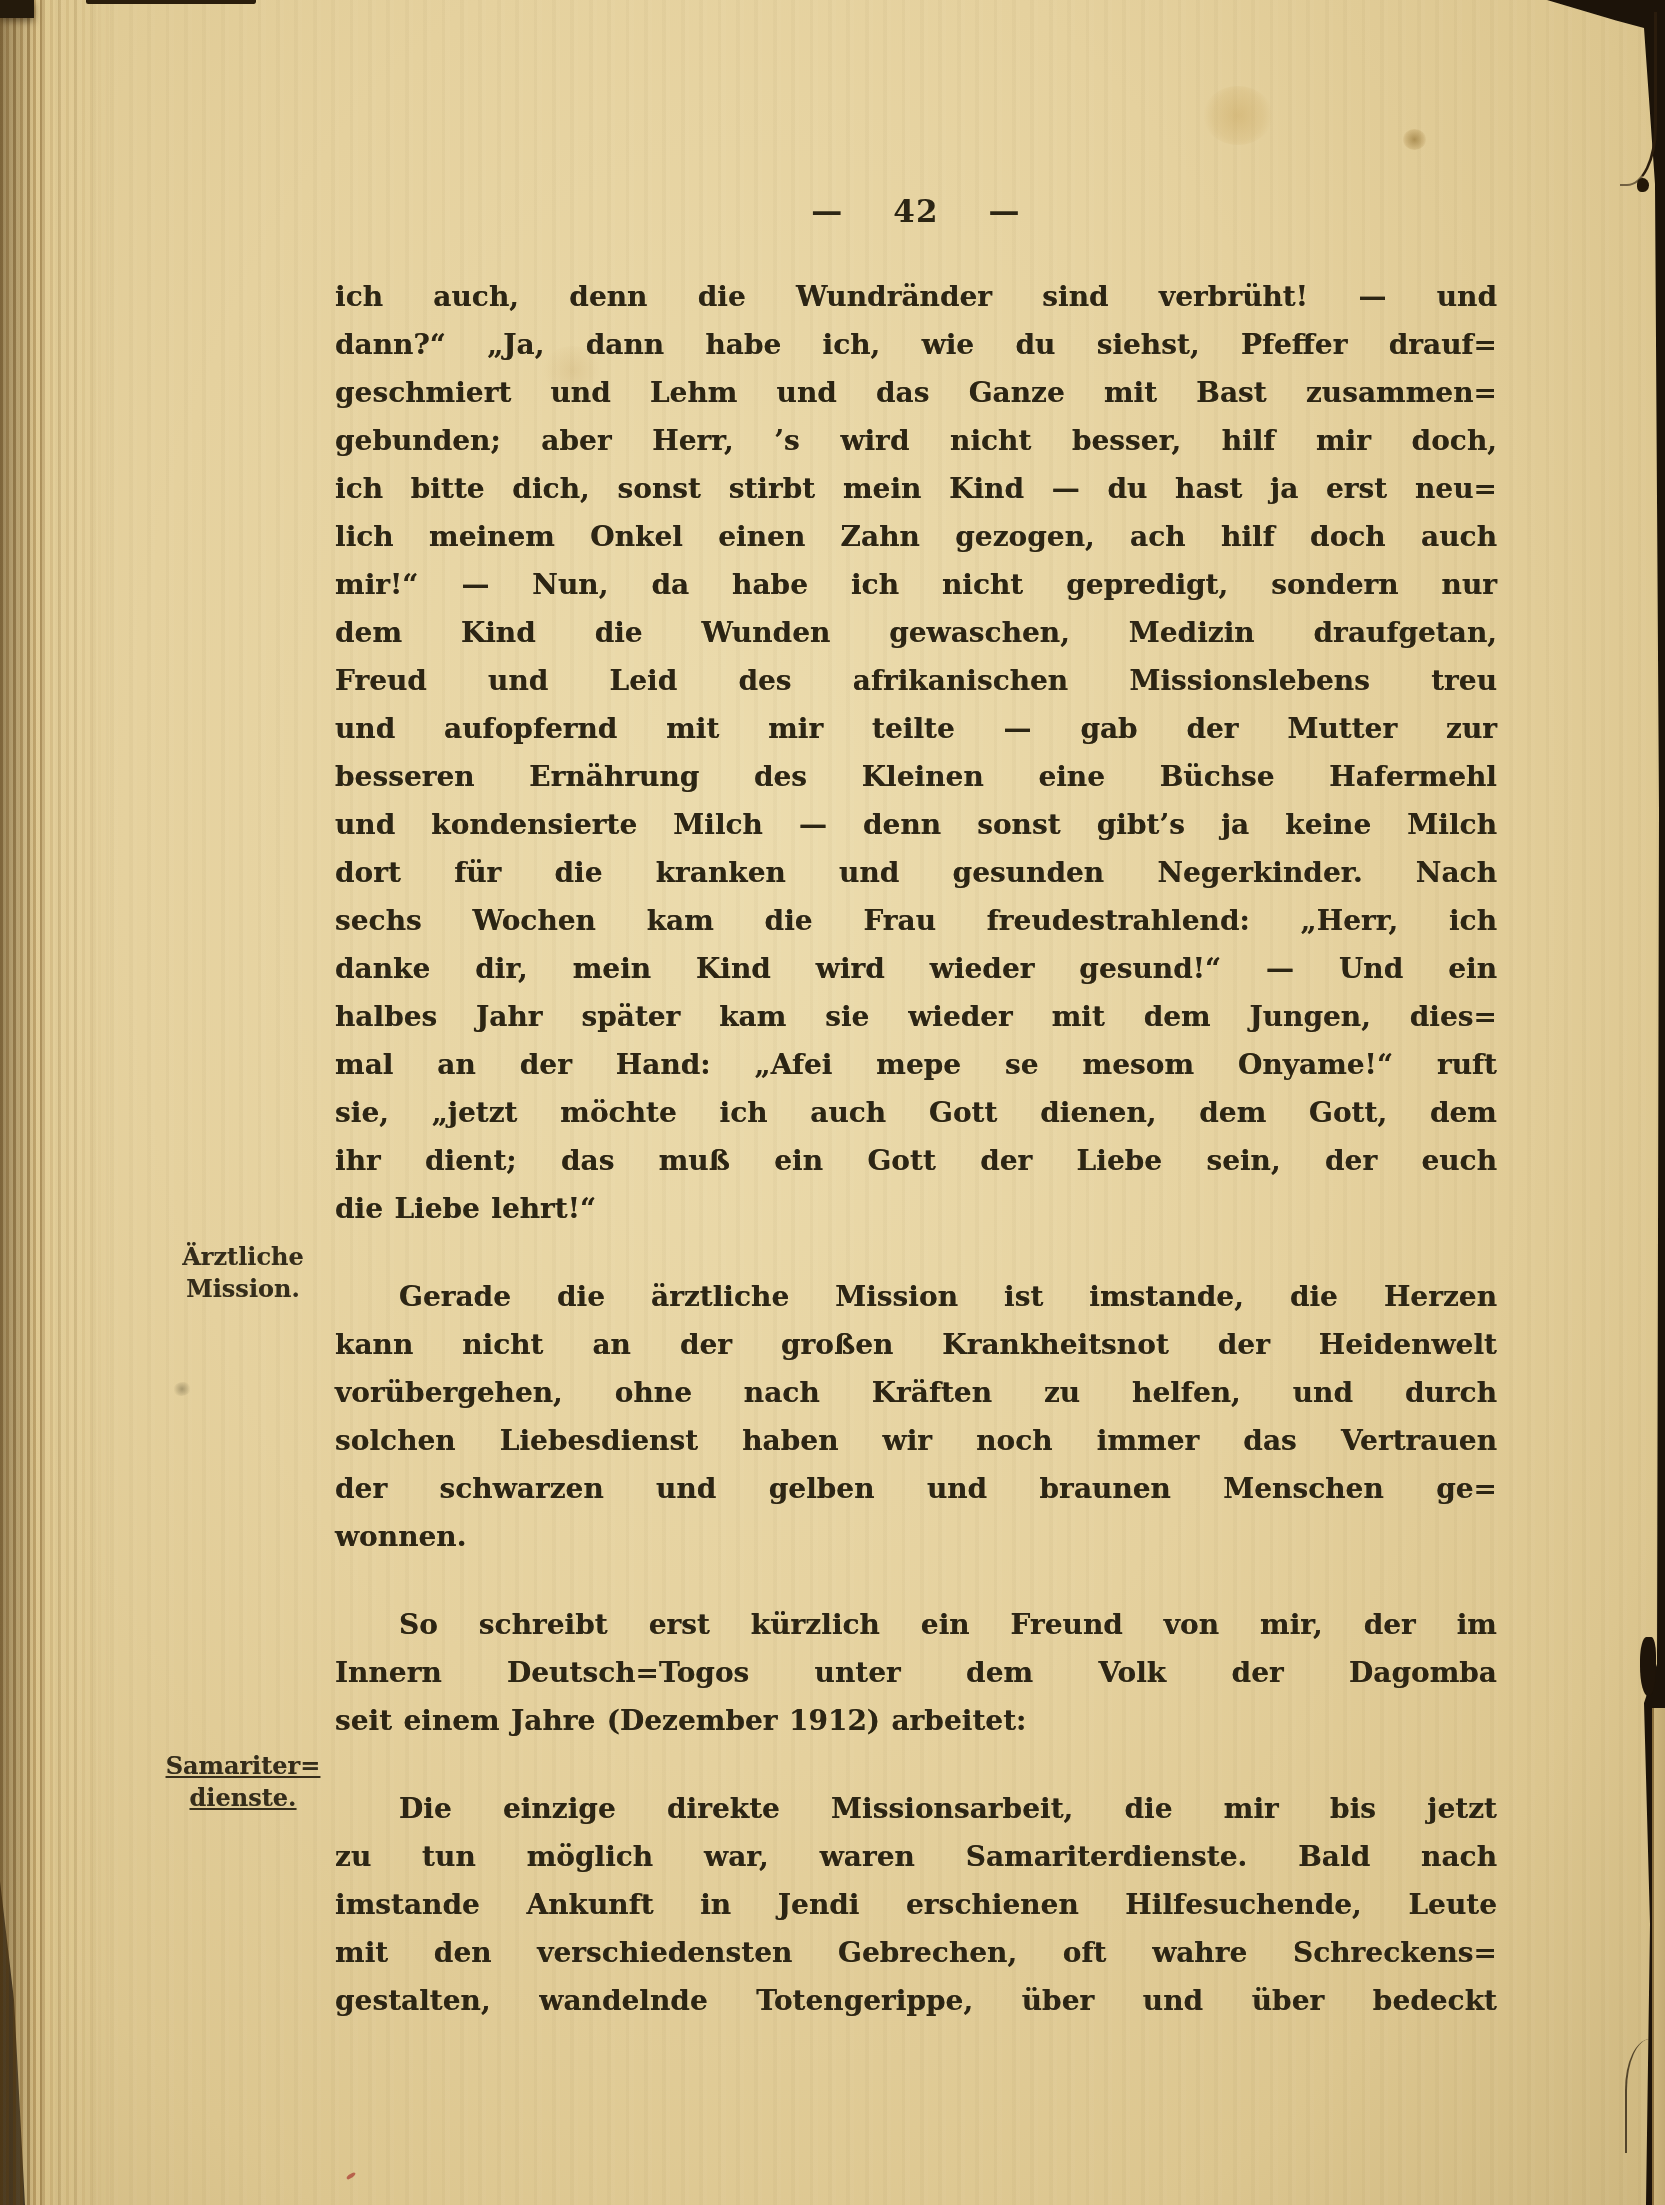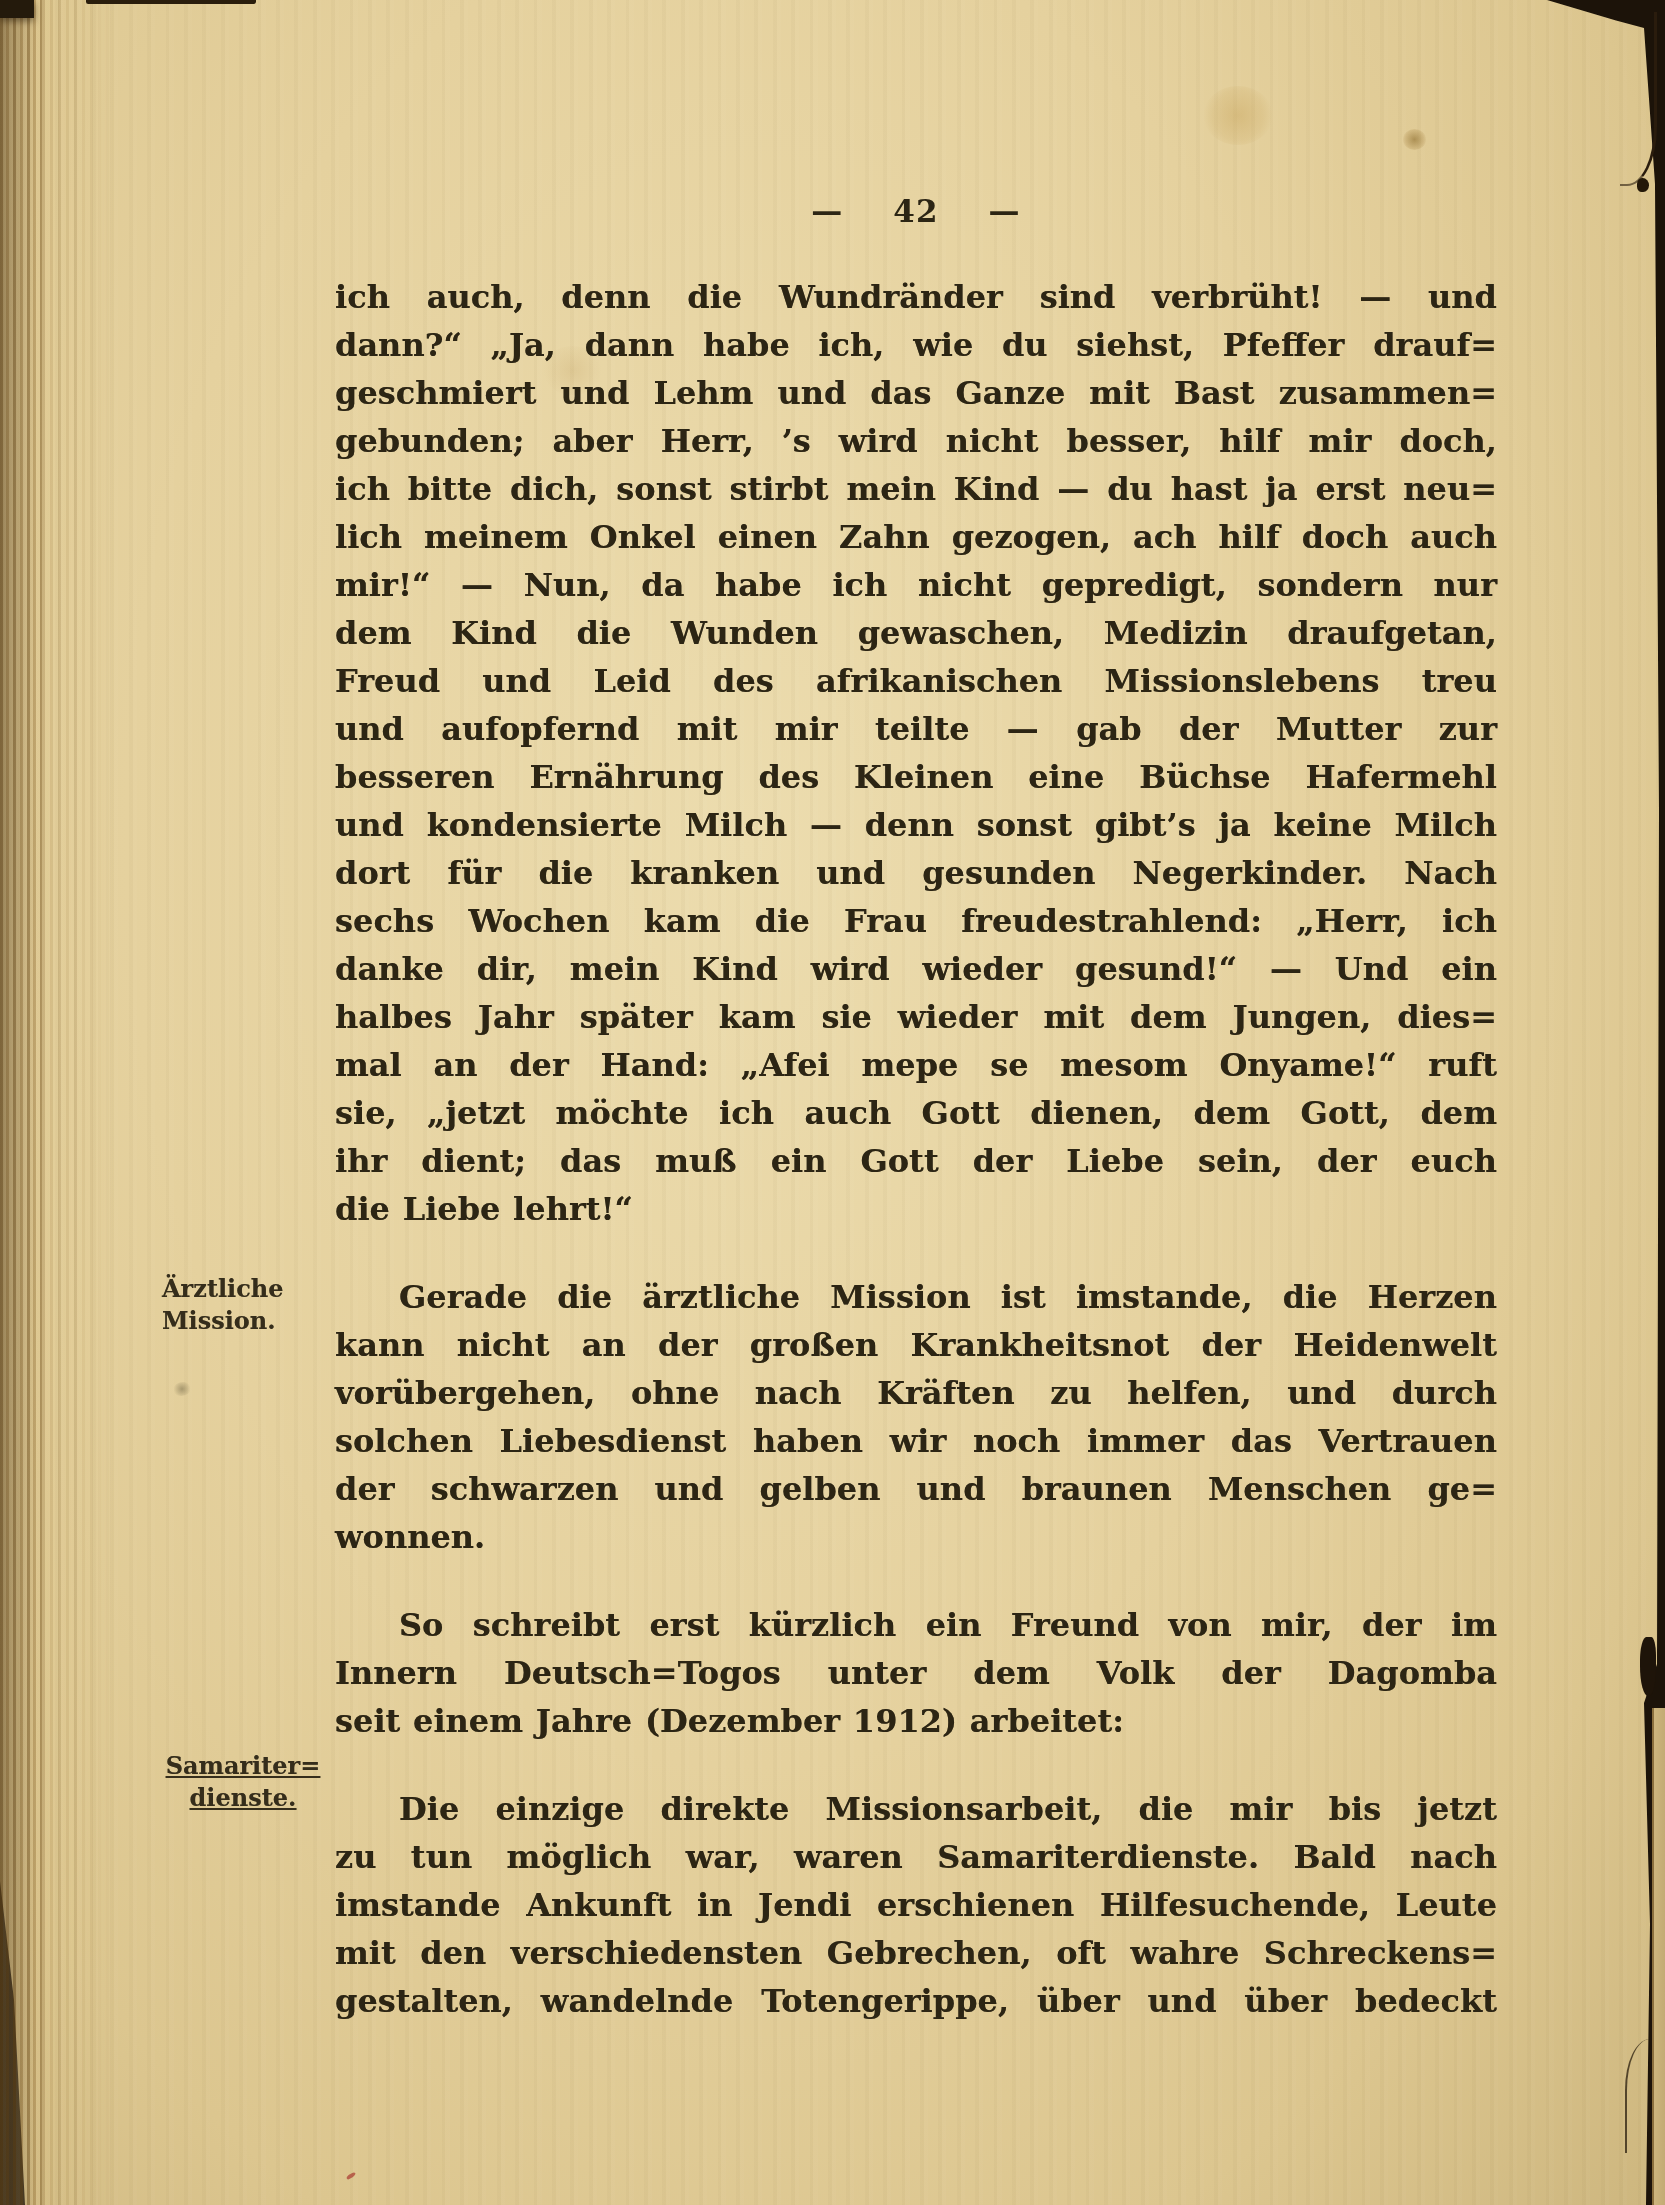--- a/index.html
+++ b/index.html
@@ -89,34 +89,34 @@
   .stain.s5{left:346px;top:2174px;width:9.7px;height:3.8px;background:rgba(165,45,40,.65);border-radius:50%;transform:rotate(-35deg);}
   
   .ink{color:#2c2514;}
   .page-number{
     position:absolute;left:335px;top:189px;width:1162px;height:44px;
     line-height:44px;text-align:center;font-size:31px;font-weight:bold;
     word-spacing:38px;letter-spacing:1.1px;
   }
   .text-block{
     position:absolute;left:335px;top:273px;width:1162px;
-    font-size:32px;font-weight:bold;letter-spacing:0px;word-spacing:1.6px;
+    font-size:28px;font-weight:bold;letter-spacing:0px;word-spacing:1.6px;
     text-shadow:0 0 0.5px rgba(44,37,20,.55);
   }
   .text-line{
     height:48px;line-height:48px;white-space:nowrap;
     text-align:justify;text-align-last:justify;
   }
   .text-line.end{text-align:left;text-align-last:left;}
   .text-line.indent{padding-left:64px;margin-top:40px;}
   .margin-note{
     position:absolute;font-size:24px;font-weight:bold;color:#352d1b;
     line-height:32px;text-shadow:0 0 0.5px rgba(53,45,27,.5);
   }
-  .margin-note.n1{left:162px;top:1273px;width:162px;text-align:left;}
+  .margin-note.n1{left:162px;top:1241px;width:162px;text-align:center;}
   .margin-note.n2{left:152px;top:1750px;width:182px;text-align:center;text-decoration:underline;}
 </style>
 </head>
 <body>
 
 <div class="paper"></div>
 <div class="outer-edge-tan"></div>
 <div class="gutter-strong"></div>
 <div class="gutter-fade"></div>
 <div class="gutter-top-dark"></div>

